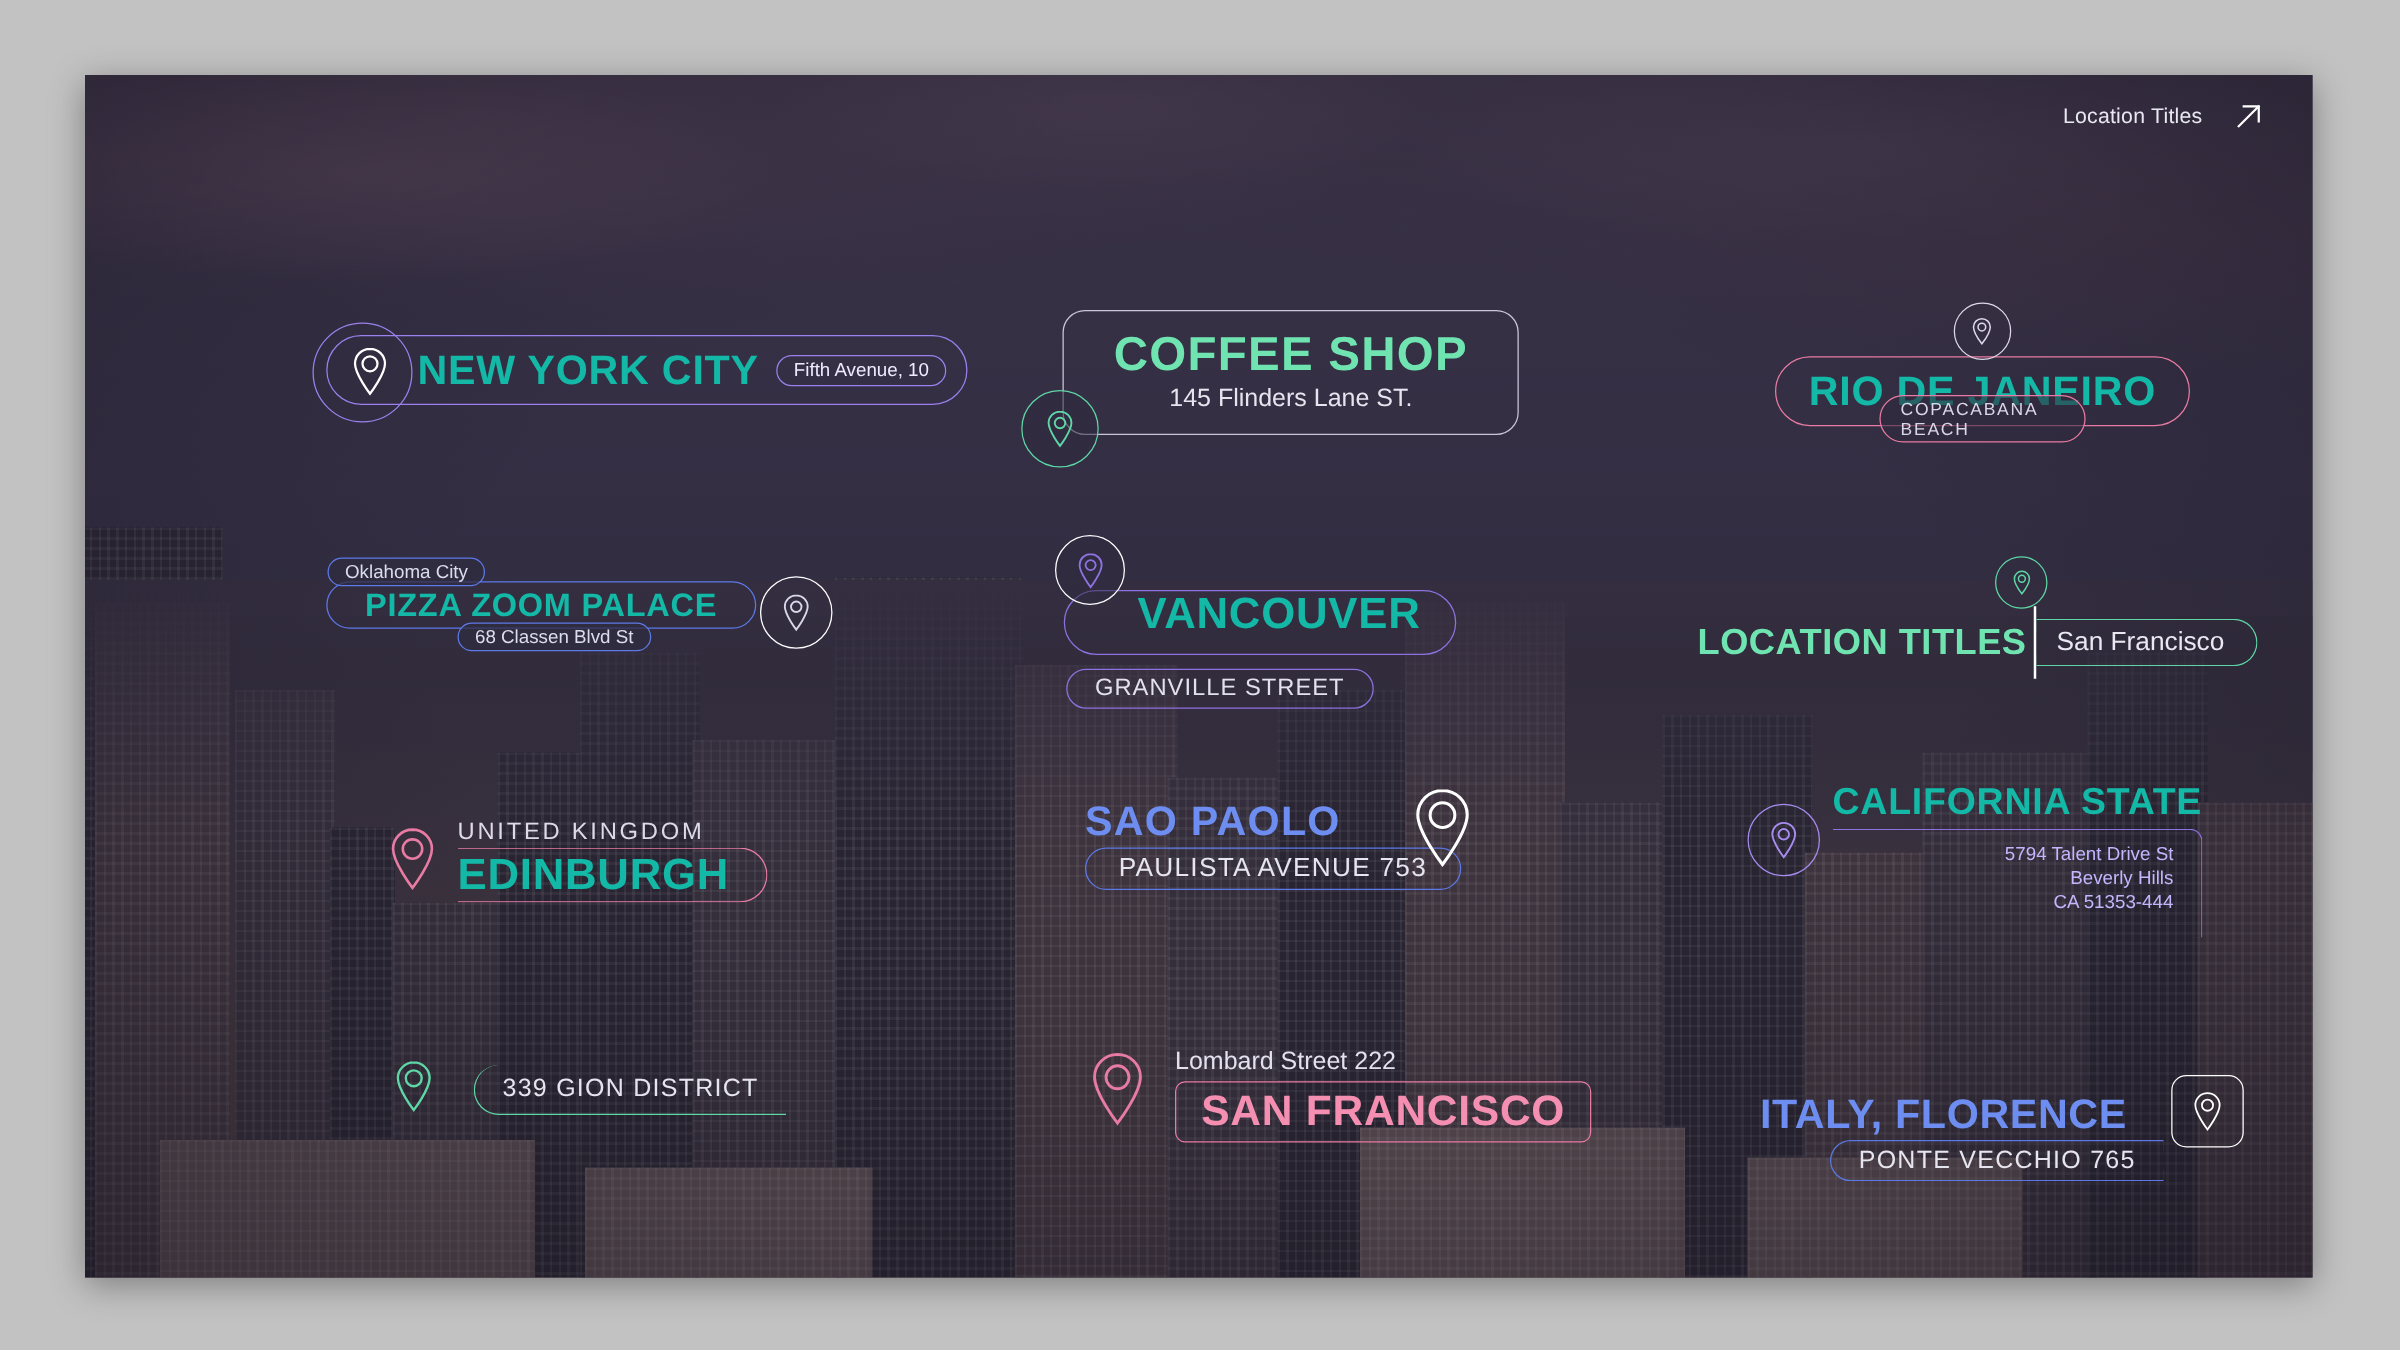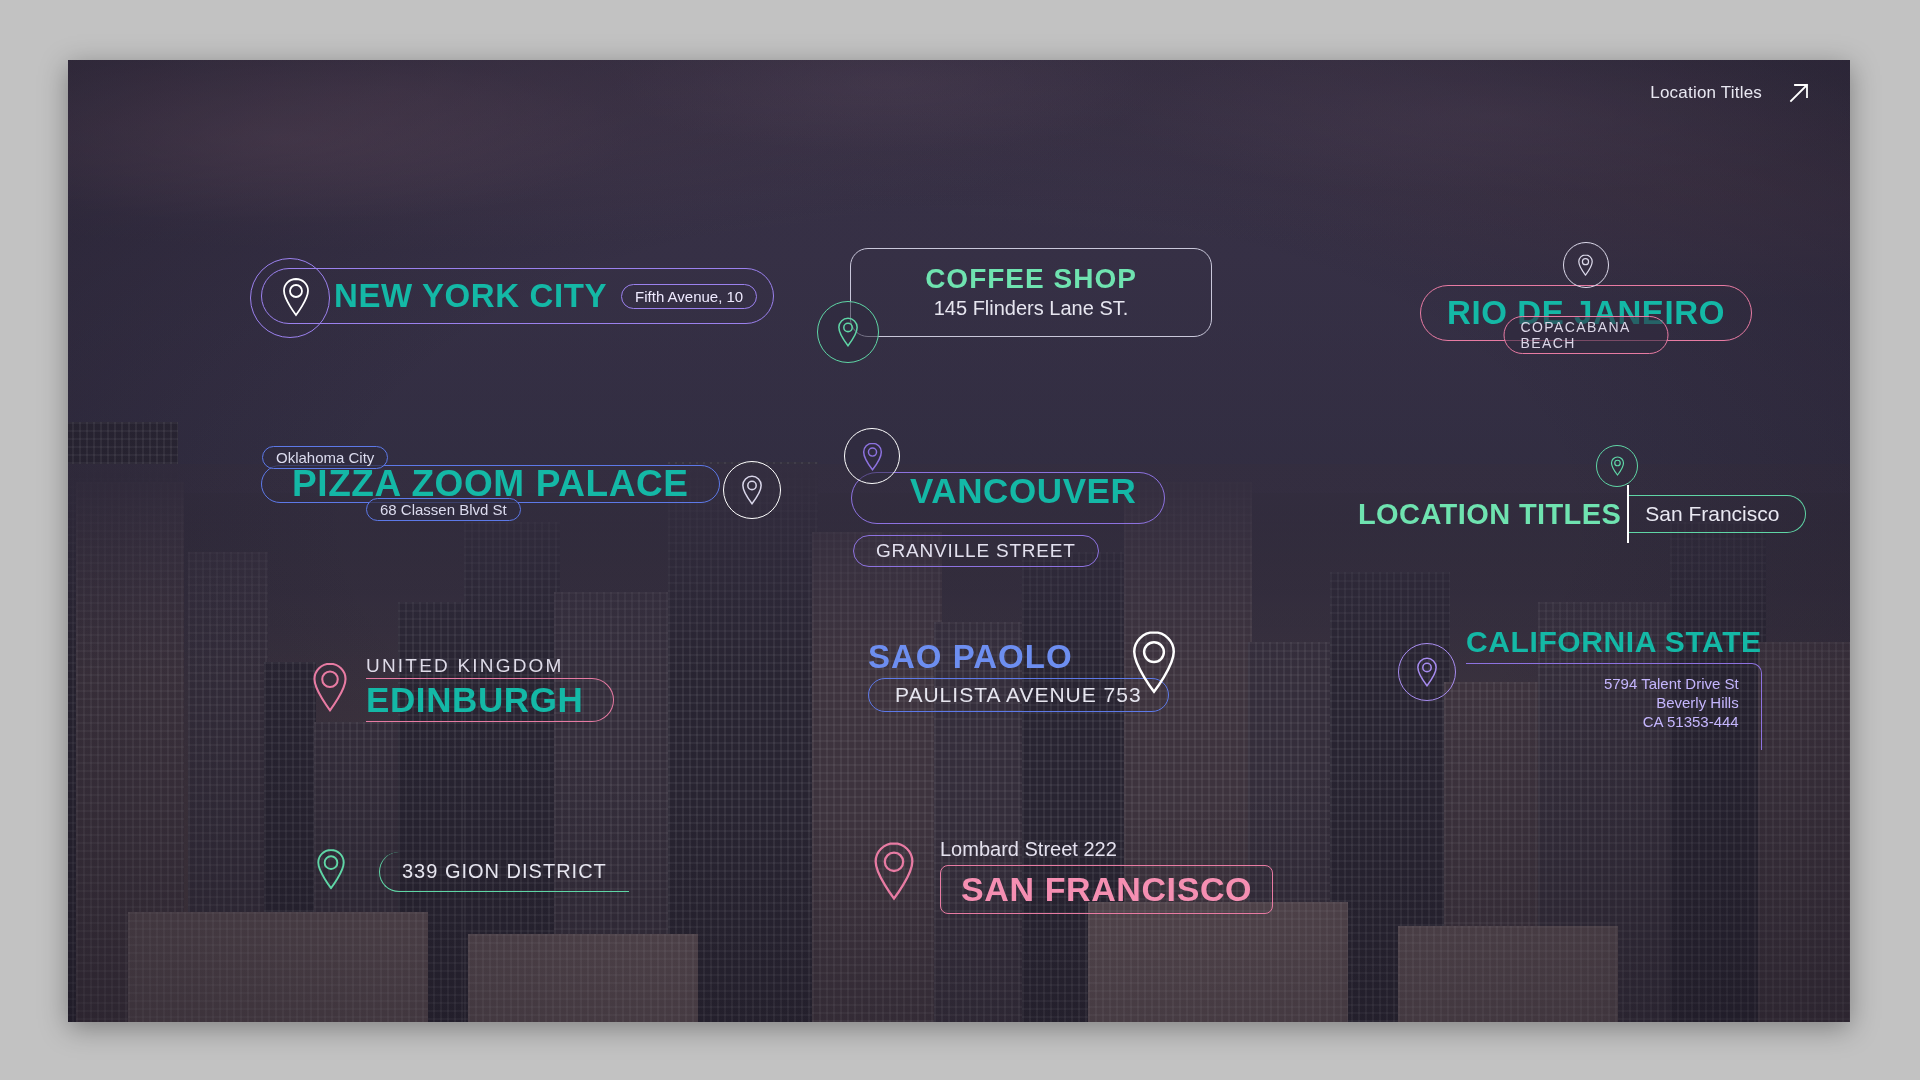--- a/index.html
+++ b/index.html
@@ -96,21 +96,21 @@
     display:flex; align-items:center; justify-content:center; }
   #lt-nyc .ttl{ font-size:33px; }
   #lt-nyc .pill{ border:1.4px solid #9b81ee; padding:3px 13px; font-size:15px; color:#efeaff; }
 
   
   #lt-coffee{ left:782px; top:188px; }
   #lt-coffee .box{
     border:1.6px solid #c9c7da; border-radius:18px; padding:14px 40px 16px;
     text-align:center; min-width:362px;
   }
-  #lt-coffee .ttl{ font-size:28px; letter-spacing:1px; }
+  #lt-coffee .ttl{ font-size:38px; letter-spacing:1px; }
   #lt-coffee .sub{ font-size:20px; margin-top:2px; }
   #lt-coffee .badge{
     position:absolute; left:-33px; bottom:-26px; width:62px; height:62px; border-radius:50%;
     border:1.5px solid #5fd6a6; display:flex; align-items:center; justify-content:center;
     background:rgba(45,42,62,.55);
   }
 
   
   #lt-rio{ left:1352px; top:225px; }
   #lt-rio .frame{
@@ -128,21 +128,21 @@
     border:1.3px solid #e87ba3; padding:2px 16px; font-size:14px; color:#dcd7e8;
     letter-spacing:1.4px; background:rgba(48,42,62,.6);
   }
 
   
   #lt-pizza{ left:193px; top:405px; }
   #lt-pizza .frame{
     height:38px; border:1.6px solid #5d79e8; border-radius:999px;
     display:flex; align-items:center; padding:0 30px; position:relative;
   }
-  #lt-pizza .ttl{ font-size:37px; }
+  #lt-pizza .ttl{ font-size:26px; }
   #lt-pizza .tag-top{
     position:absolute; left:0px; top:-20px;
     border:1.3px solid #5d79e8; border-radius:999px; padding:2px 13px;
     font-size:15px; color:#dcdcef; background:rgba(48,44,64,.75);
   }
   #lt-pizza .tag-bot{
     position:absolute; left:104px; bottom:-19px;
     border:1.3px solid #5d79e8; border-radius:999px; padding:2px 13px;
     font-size:15px; color:#dcdcef; background:rgba(48,44,64,.75);
   }
@@ -497,15 +497,27 @@
         </svg>
       </span>
       <div class="body">
         <div class="sub">Lombard Street 222</div>
         <div class="frame">
           <span class="ttl c-pink">SAN FRANCISCO</span>
         </div>
       </div>
     </div>
 
+    <div class="lt" id="lt-ita">
+      <div class="ttl c-blue">ITALY, FLORENCE</div>
+      <div class="frame">
+        <span class="sub">PONTE VECCHIO 765</span>
+      </div>
+      <span class="badge">
+        <svg class="pin-svg" width="28" height="34" viewBox="0 0 34 42" fill="none">
+          <path d="M17 3C10.4 3 5 8.3 5 14.8c0 8.6 12 24.2 12 24.2s12-15.6 12-24.2C29 8.3 23.6 3 17 3z" stroke="#ffffff" stroke-width="1.8"></path>
+          <circle cx="17" cy="15" r="5.5" stroke="#ffffff" stroke-width="1.8"></circle>
+        </svg>
+      </span>
+    </div>
 
   </div>
 </div>
 
 </body></html>

